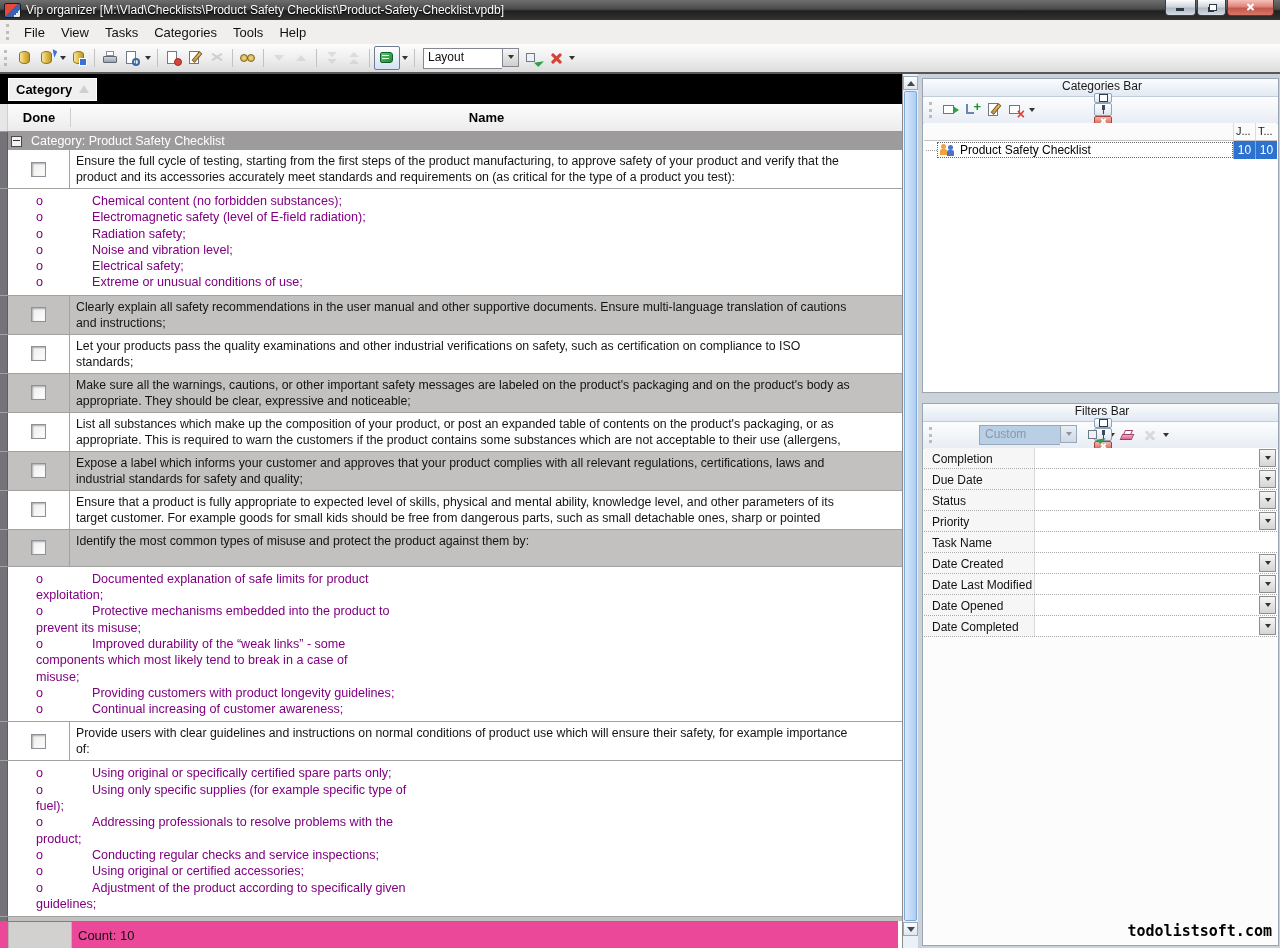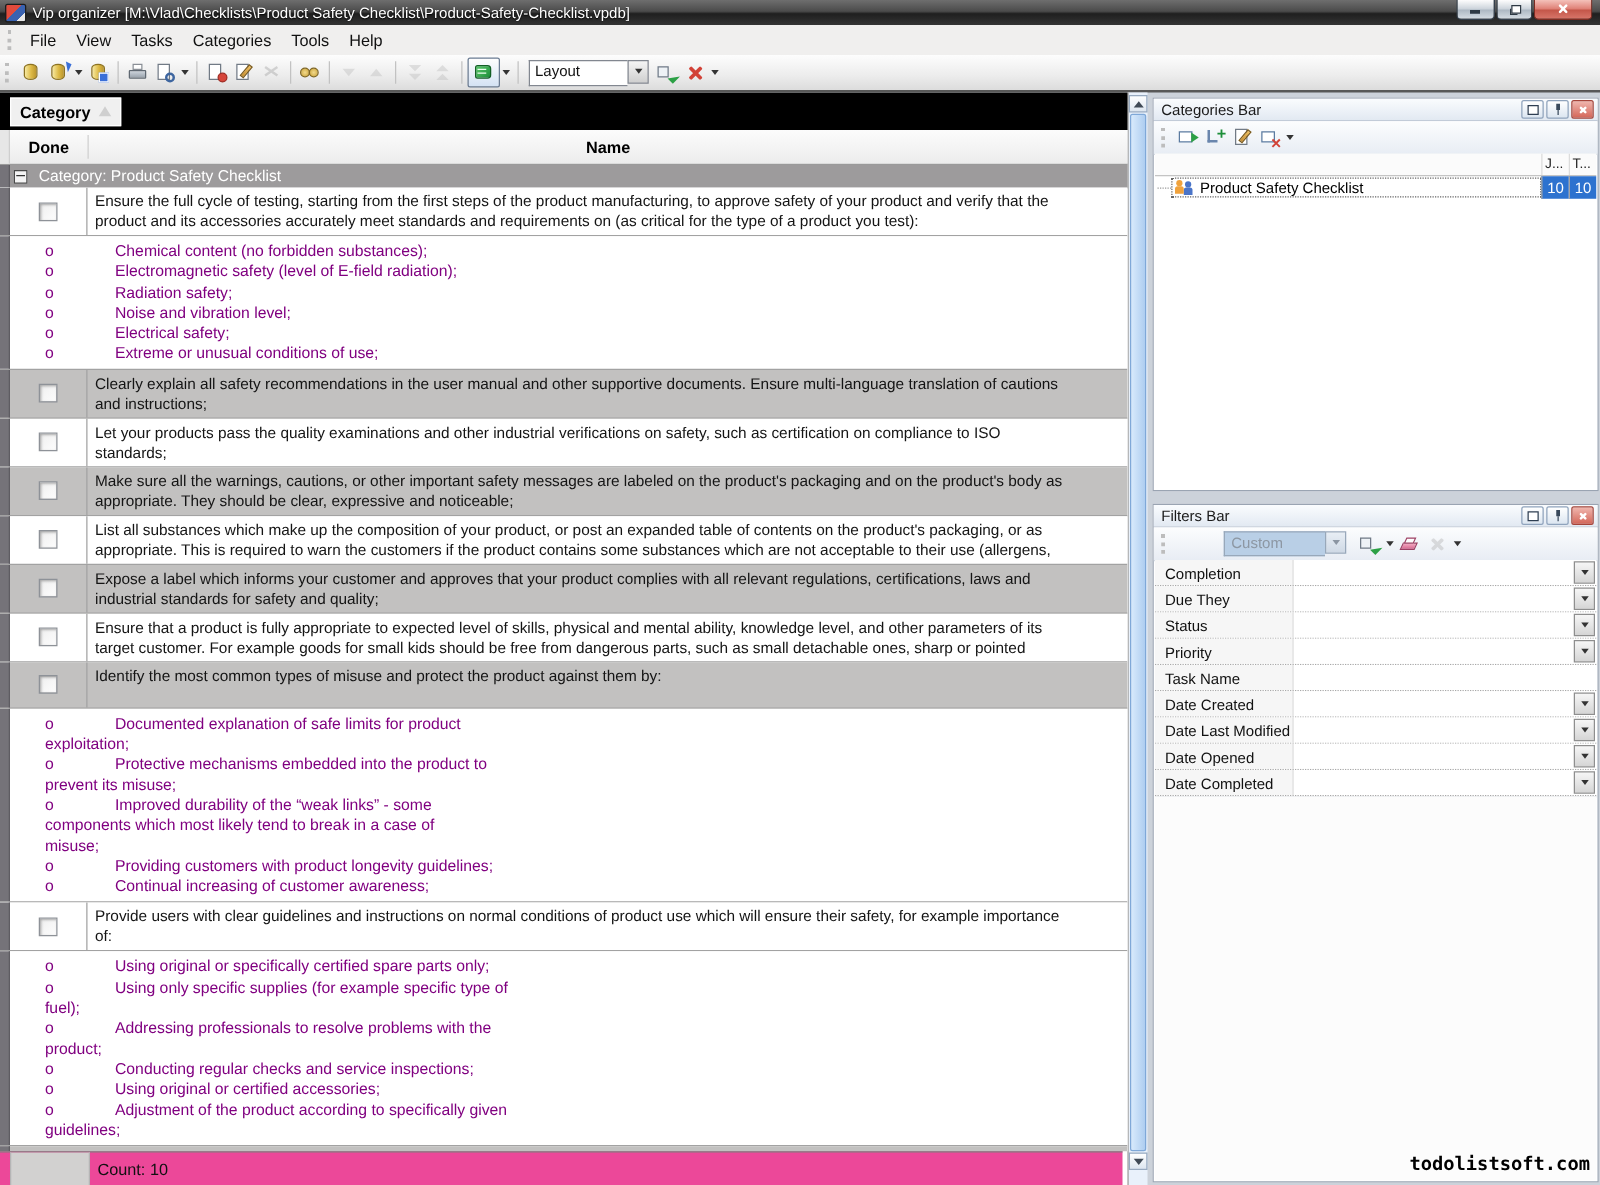--- a/index.html
+++ b/index.html
@@ -139,21 +139,21 @@
   .vs-tri-up{width:0;height:0;border-left:4px solid transparent;border-right:4px solid transparent;border-bottom:5px solid #404a56;}
   .vs-tri-down{width:0;height:0;border-left:4px solid transparent;border-right:4px solid transparent;border-top:5px solid #404a56;}
   .vs-thumb{position:absolute;left:1px;right:1px;top:17px;bottom:27px;border:1px solid #7fa8d8;border-radius:2px;
     background:linear-gradient(90deg,#d8eafc,#aecdf0);}
 
   
   .panel{position:absolute;left:922px;width:357px;border:1px solid #9aa4b2;box-sizing:border-box;background:#fff;}
   .panel.cats{top:78px;height:315px;}
   .panel.flts{top:403px;bottom:2px;}
   .panel-header{height:17px;background:linear-gradient(#fafcfe,#e2e9f2);border-bottom:1px solid #c2cbd8;
-    display:flex;align-items:center;padding:0 3px 0 6px;font-size:12px;color:#1a1a1a;}
+    display:flex;align-items:center;padding:0 3px 0 6px;font-size:12px;color:#1a1a1a;flex-direction:column;}
   .ph-title{flex:1;}
   .ph-btn{width:16px;height:13px;margin-left:2px;border:1px solid #8fa3bc;border-radius:2px;
     background:linear-gradient(#ffffff,#dce6f1);display:flex;align-items:center;justify-content:center;position:relative;}
   .ph-btn.close{background:linear-gradient(#f0b6ae,#d4675a);border-color:#a5443a;}
   .rest-sm{width:7px;height:6px;border:1px solid #2e3e52;background:#fff;}
   .pin{position:relative;width:9px;height:11px;}
   .pin::before{content:"";position:absolute;left:3px;top:1px;width:3px;height:5px;background:#3a4a5c;}
   .pin::after{content:"";position:absolute;left:4px;top:6px;width:1px;height:4px;background:#3a4a5c;}
   .xw-sm{position:relative;width:7px;height:7px;}
   .xw-sm::before,.xw-sm::after{content:"";position:absolute;left:0;top:2.5px;width:7px;height:2px;background:#fff;border-radius:1px;}
@@ -567,21 +567,21 @@
     <div class="flt-grid">
         <div class="filter-row">
           <span class="filter-label">Completion</span>
           <span class="filter-value">
             <span class="filter-dd">
               <span class="tri-down"></span>
             </span>
           </span>
         </div>
         <div class="filter-row">
-          <span class="filter-label">Due They</span>
+          <span class="filter-label">Due Date</span>
           <span class="filter-value">
             <span class="filter-dd">
               <span class="tri-down"></span>
             </span>
           </span>
         </div>
         <div class="filter-row">
           <span class="filter-label">Status</span>
           <span class="filter-value">
             <span class="filter-dd">

